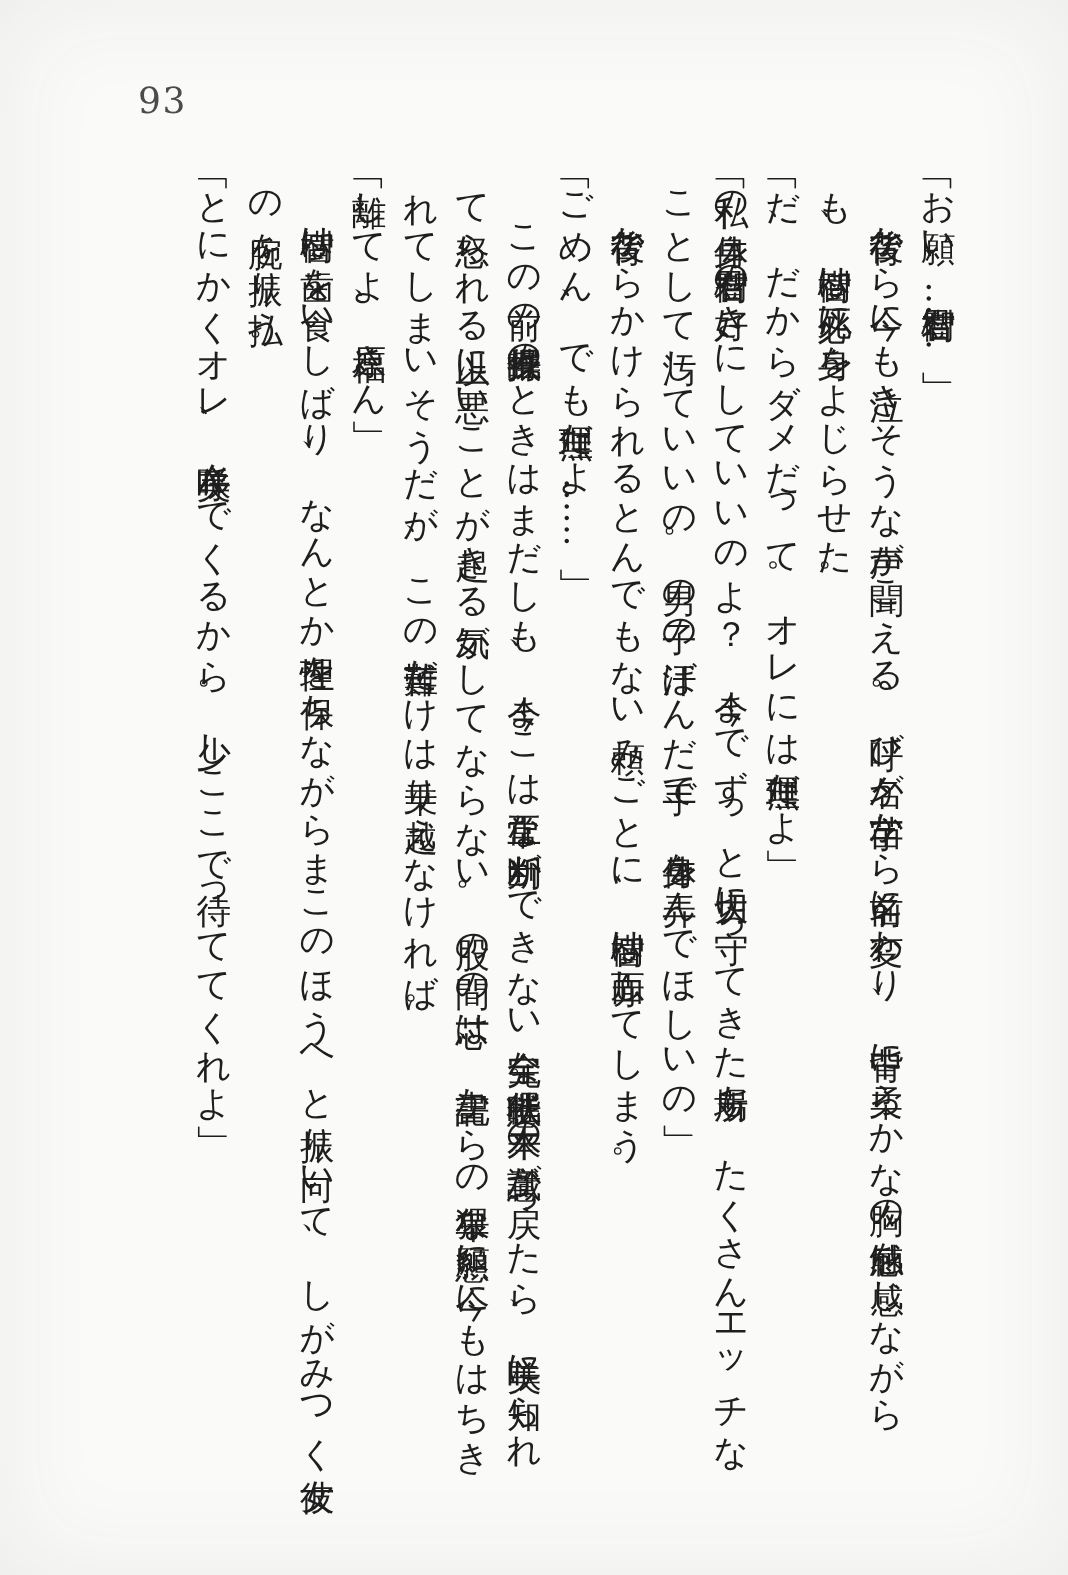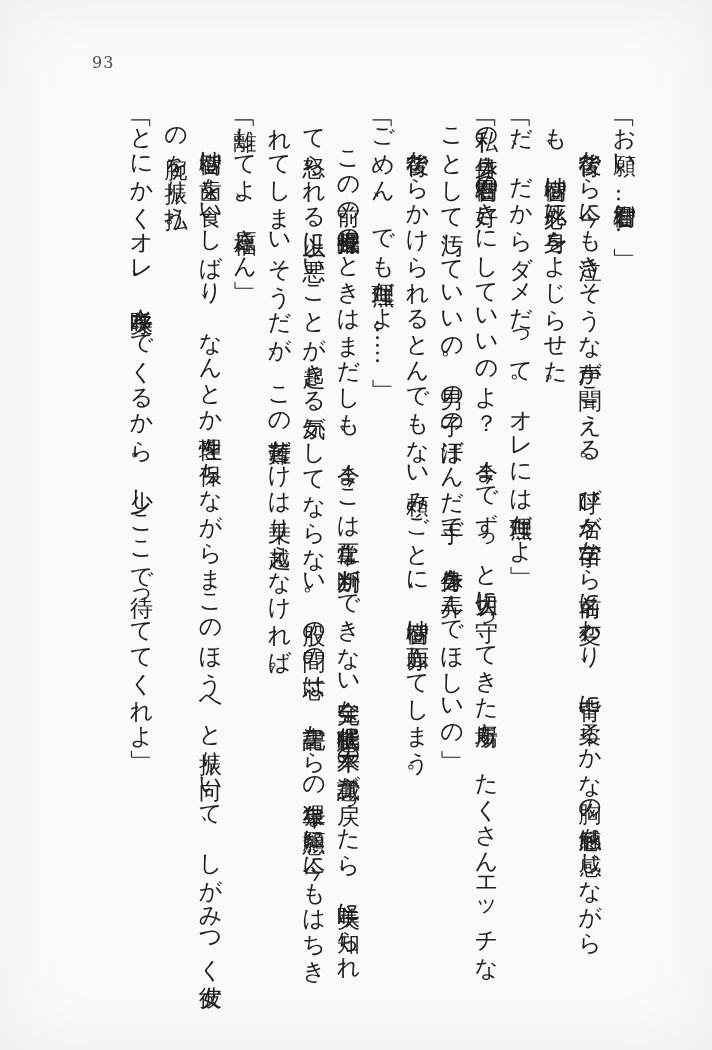--- a/index.html
+++ b/index.html
@@ -15,21 +15,21 @@
     width: 712px;
     height: 1050px;
     background: #fafaf8;
     box-shadow: inset 0 0 70px rgba(60,60,55,0.07);
     overflow: hidden;
   }
   .page-number {
     position: absolute;
     top: 53px;
     left: 92px;
-    font-size: 16px;
+    font-size: 24px;
     letter-spacing: 1px;
     color: #4b4b4b;
   }
   .text-block {
     position: absolute;
     top: 112px;
     right: 70px;
     height: 876px;
     writing-mode: vertical-rl;
     text-orientation: mixed;

